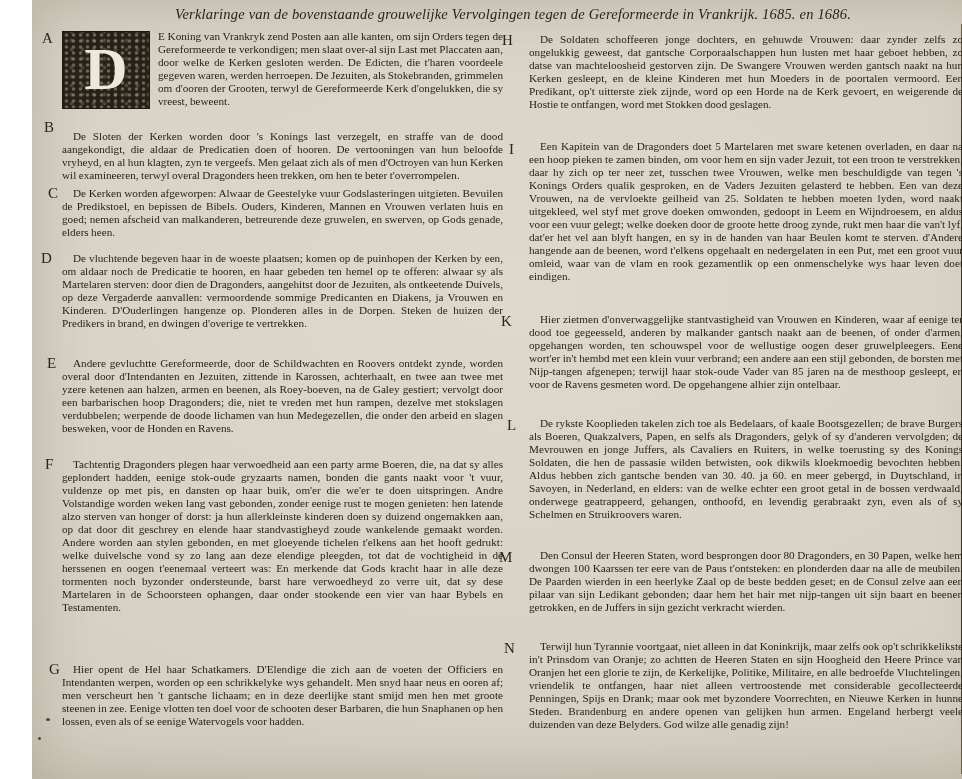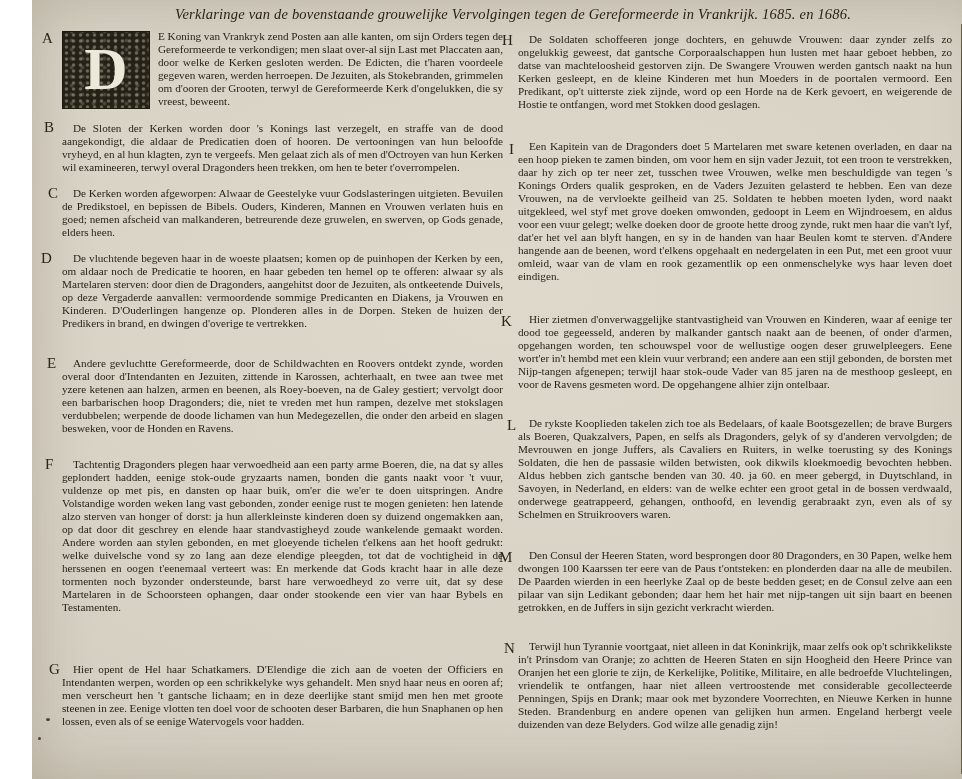--- a/index.html
+++ b/index.html
@@ -22,21 +22,21 @@
     letter-spacing:0.2px;
     color:#2a2216;
     white-space:nowrap;
   }
   .col {
     position:absolute;
     top:0;
     height:779px;
   }
   .col-left  { left:30px;  width:441px; }
-  .col-right { left:486px; width:434px; }
+  .col-right { left:497px; width:434px; }
   .para {
     position:absolute;
     left:0; right:0;
     margin:0;
     font-size:11.2px;
     line-height:13px;
     text-align:justify;
     text-indent:11px;
     word-spacing:-0.4px;
     color:#241e14;
@@ -102,21 +102,21 @@
   <div class="margin-letter" style="left:940px; top:36px;">A</div>
   <div class="margin-letter" style="left:937px; top:303px;">C</div>
   <div class="margin-letter" style="left:935px; top:380px;">D</div>
   <div class="margin-letter" style="left:938px; top:510px;">E</div>
   <div class="margin-letter" style="left:939px; top:656px;">F</div>
 
   <div class="col col-left">
     <p class="para first" style="top:30px;">
       <span class="dropcap">D</span><span>E Koning van Vrankryk zend Posten aan alle kanten, om sijn Orders tegen de Gereformeerde te verkondigen; men slaat over-al sijn Last met Placcaten aan, door welke de Kerken gesloten werden. De Edicten, die t'haren voordeele gegeven waren, werden herroepen. De Jezuiten, als Stokebranden, grimmelen om d'ooren der Grooten, terwyl de Gereformeerde Kerk d'ongelukken, die sy vreest, beweent.</span>
     </p>
-    <p class="para" style="top:122px;">De Sloten der Kerken worden door 's Konings last verzegelt, en straffe van de dood aangekondigt, die aldaar de Predicatien doen of hooren. De vertooningen van hun beloofde vryheyd, en al hun klagten, zyn te vergeefs. Men gelaat zich als of men d'Octroyen van hun Kerken wil examineeren, terwyl overal Dragonders heen trekken, om hen te beter t'overrompelen.</p>
+    <p class="para" style="top:130px;">De Sloten der Kerken worden door 's Konings last verzegelt, en straffe van de dood aangekondigt, die aldaar de Predicatien doen of hooren. De vertooningen van hun beloofde vryheyd, en al hun klagten, zyn te vergeefs. Men gelaat zich als of men d'Octroyen van hun Kerken wil examineeren, terwyl overal Dragonders heen trekken, om hen te beter t'overrompelen.</p>
     <p class="para" style="top:187px;">De Kerken worden afgeworpen: Alwaar de Geestelyke vuur Godslasteringen uitgieten. Bevuilen de Predikstoel, en bepissen de Bibels. Ouders, Kinderen, Mannen en Vrouwen verlaten huis en goed; nemen afscheid van malkanderen, betreurende deze gruwelen, en swerven, op Gods genade, elders heen.</p>
     <p class="para" style="top:252px;">De vluchtende begeven haar in de woeste plaatsen; komen op de puinhopen der Kerken by een, om aldaar noch de Predicatie te hooren, en haar gebeden ten hemel op te offeren: alwaar sy als Martelaren sterven: door dien de Dragonders, aangehitst door de Jezuiten, als ontkeetende Duivels, op deze Vergaderde aanvallen: vermoordende sommige Predicanten en Diakens, ja Vrouwen en Kinderen. D'Ouderlingen hangenze op. Plonderen alles in de Dorpen. Steken de huizen der Predikers in brand, en dwingen d'overige te vertrekken.</p>
     <p class="para" style="top:357px;">Andere gevluchtte Gereformeerde, door de Schildwachten en Roovers ontdekt zynde, worden overal door d'Intendanten en Jezuiten, zittende in Karossen, achterhaalt, en twee aan twee met yzere ketenen aan halzen, armen en beenen, als Roey-boeven, na de Galey gestiert; vervolgt door een barbarischen hoop Dragonders; die, niet te vreden met hun rampen, dezelve met stokslagen verdubbelen; werpende de doode lichamen van hun Medegezellen, die onder den arbeid en slagen besweken, voor de Honden en Ravens.</p>
     <p class="para" style="top:458px;">Tachtentig Dragonders plegen haar verwoedheid aan een party arme Boeren, die, na dat sy alles geplondert hadden, eenige stok-oude gryzaarts namen, bonden die gants naakt voor 't vuur, vuldenze op met pis, en dansten op haar buik, om'er die we'er te doen uitspringen. Andre Volstandige worden weken lang vast gebonden, zonder eenige rust te mogen genieten: hen latende alzo sterven van honger of dorst: ja hun allerkleinste kinderen doen sy duizend ongemakken aan, op dat door dit geschrey en elende haar standvastigheyd zoude wankelende gemaakt worden. Andere worden aan stylen gebonden, en met gloeyende tichelen t'elkens aan het hooft gedrukt: welke duivelsche vond sy zo lang aan deze elendige pleegden, tot dat de vochtigheid in de herssenen en oogen t'eenemaal verteert was: En merkende dat Gods kracht haar in alle deze tormenten noch byzonder ondersteunde, barst hare verwoedheyd zo verre uit, dat sy dese Martelaren in de Schoorsteen ophangen, daar onder stookende een vier van haar Bybels en Testamenten.</p>
     <p class="para" style="top:663px;">Hier opent de Hel haar Schatkamers. D'Elendige die zich aan de voeten der Officiers en Intendanten werpen, worden op een schrikkelyke wys gehandelt. Men snyd haar neus en ooren af; men verscheurt hen 't gantsche lichaam; en in deze deerlijke stant smijd men hen met groote steenen in zee. Eenige vlotten ten doel voor de schooten deser Barbaren, die hun Snaphanen op hen lossen, even als of se eenige Watervogels voor hadden.</p>
   </div>
 
   <div class="col col-right">
     <p class="para" style="top:33px;">De Soldaten schoffeeren jonge dochters, en gehuwde Vrouwen: daar zynder zelfs zo ongelukkig geweest, dat gantsche Corporaalschappen hun lusten met haar geboet hebben, zo datse van machteloosheid gestorven zijn. De Swangere Vrouwen werden gantsch naakt na hun Kerken gesleept, en de kleine Kinderen met hun Moeders in de poortalen vermoord. Een Predikant, op't uitterste ziek zijnde, word op een Horde na de Kerk gevoert, en weigerende de Hostie te ontfangen, word met Stokken dood geslagen.</p>
     <p class="para" style="top:140px;">Een Kapitein van de Dragonders doet 5 Martelaren met sware ketenen overladen, en daar na een hoop pieken te zamen binden, om voor hem en sijn vader Jezuit, tot een troon te verstrekken, daar hy zich op ter neer zet, tusschen twee Vrouwen, welke men beschuldigde van tegen 's Konings Orders qualik gesproken, en de Vaders Jezuiten gelasterd te hebben. Een van deze Vrouwen, na de vervloekte geilheid van 25. Soldaten te hebben moeten lyden, word naakt uitgekleed, wel styf met grove doeken omwonden, gedoopt in Leem en Wijndroesem, en aldus voor een vuur gelegt; welke doeken door de groote hette droog zynde, rukt men haar die van't lyf, dat'er het vel aan blyft hangen, en sy in de handen van haar Beulen komt te sterven. d'Andere hangende aan de beenen, word t'elkens opgehaalt en nedergelaten in een Put, met een groot vuur omleid, waar van de vlam en rook gezamentlik op een onmenschelyke wys haar leven doet eindigen.</p>

